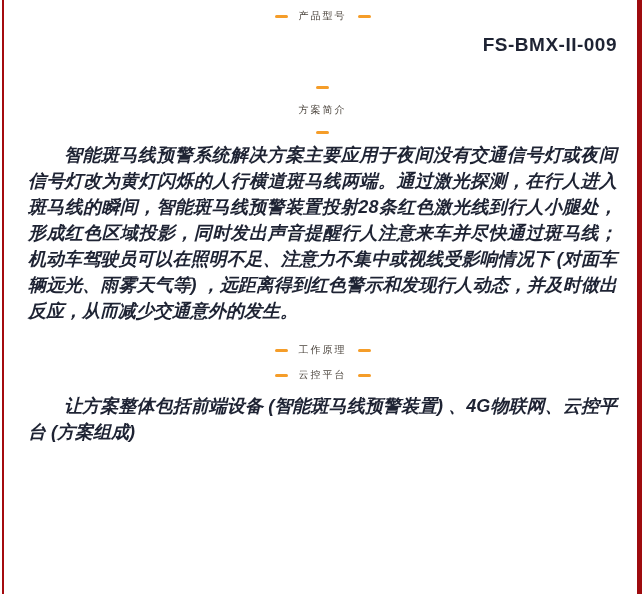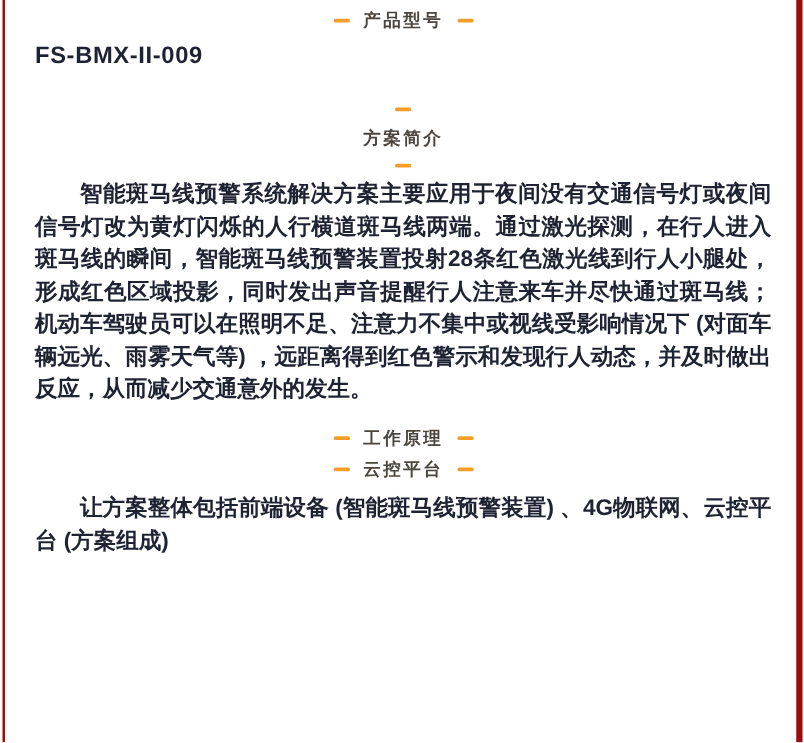--- a/index.html
+++ b/index.html
@@ -29,45 +29,45 @@
   .content {
     position: relative;
     padding: 6px 26px 0 28px;
   }
   .sec-head {
     display: flex;
     align-items: center;
     justify-content: center;
     gap: 11px;
     color: #4d463f;
-    font-size: 14px;
-    font-weight: 700;
+    font-size: 10px;
+    font-weight: 400;
     letter-spacing: 2px;
     line-height: 20px;
   }
   .dash {
     display: inline-block;
     width: 13px;
     height: 3px;
     background: #f59d29;
     border-radius: 1.5px;
     flex: 0 0 auto;
   }
   .model {
     margin-top: 8px;
-    text-align: left;
+    text-align: right;
     font-size: 19px;
     font-weight: 800;
     letter-spacing: 0.5px;
     color: #1e2333;
   }
   .head-intro      { margin-top: 30px; flex-direction: column; }
   .head-principle  { margin-top: 16px; }
   .head-compose    { margin-top: 5px; }
-  .para-block      { margin-top: 8px; }
+  .para-block      { margin-top: 8px; font-style: italic; }
   .para-block p {
     font-size: 18px;
     line-height: 26px;
     font-weight: 700;
     color: #1e2333;
     text-align: justify;
     text-indent: 2em;
   }
 </style>
 </head>

